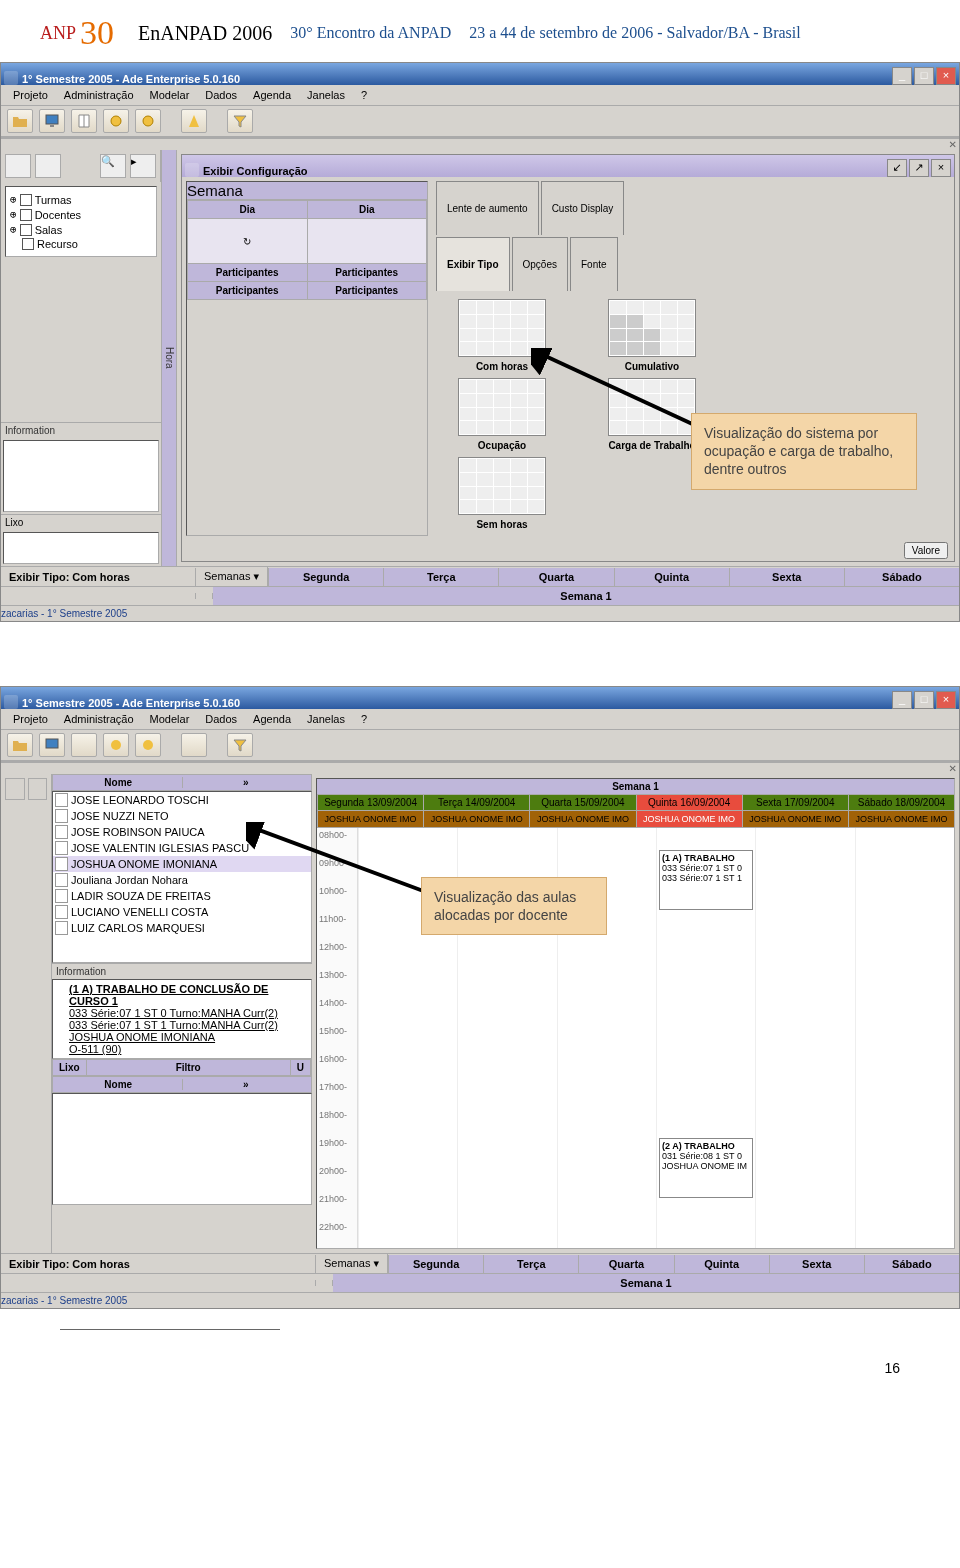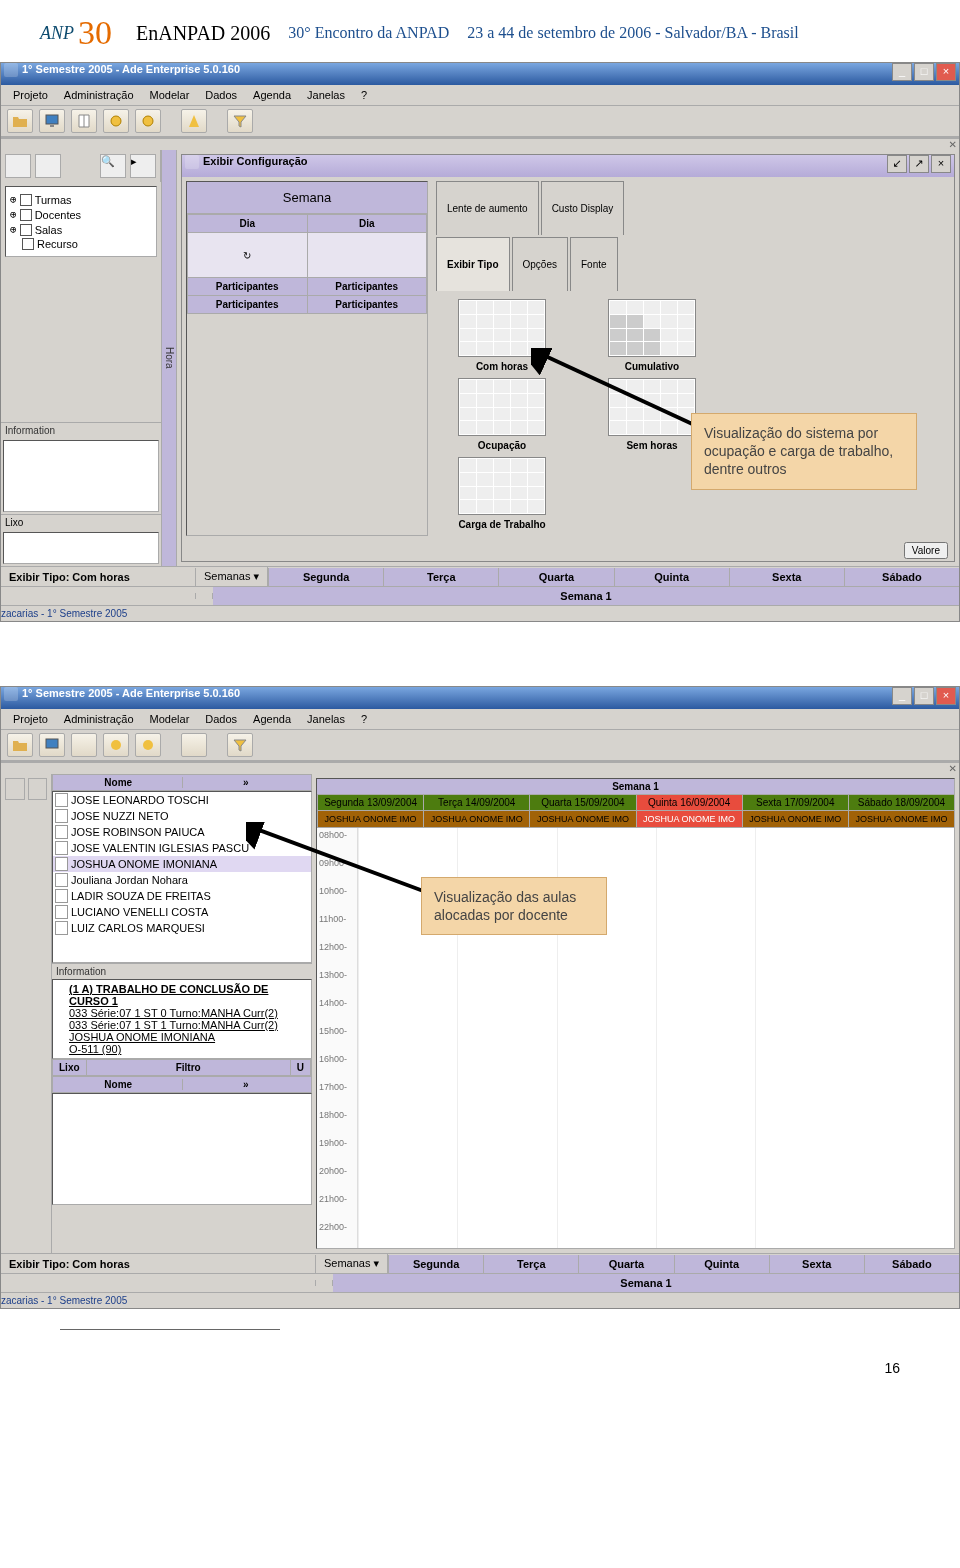--- a/index.html
+++ b/index.html
@@ -4,21 +4,21 @@
 <style>
 html,body{margin:0;padding:0;background:#fff;font-family:Arial,Helvetica,sans-serif;font-size:11px;color:#000}
 .page{width:960px;margin:0 auto;position:relative}
 .doc-header{padding:14px 40px 6px;display:flex;align-items:center;gap:18px}
 .doc-header .logo{display:flex;align-items:center;gap:4px}
 .doc-header .thirty{font-family:serif;font-size:34px;color:#e56b00}
 .doc-header .enanpad{font-family:serif;font-size:20px;margin-left:6px}
 .doc-header .encontro{font-family:serif;font-size:16px;color:#1d4f8e}
 .doc-header .dates{font-family:serif;font-size:16px;color:#1d4f8e}
 .app{margin:4px 0 0 0;border:1px solid #888;background:#d6d3ce}
-.titlebar{background:linear-gradient(#7aa7e0,#2c5aa0);color:#fff;display:flex;align-items:flex-start;height:22px;padding:0 3px}
+.titlebar{background:linear-gradient(#7aa7e0,#2c5aa0);color:#fff;display:flex;align-items:flex-end;height:22px;padding:0 3px}
 .titlebar .icon{width:14px;height:14px;background:#fff3;border-radius:2px;margin-right:4px}
 .titlebar .title{flex:1;font-weight:bold;font-size:11px}
 .titlebar .winbtns{display:flex;gap:2px}
 .titlebar .winbtns div{width:18px;height:16px;background:#d6d3ce;border:1px solid #888;text-align:center;line-height:14px;font-size:11px}
 .titlebar .winbtns .close{background:#e15b4f;color:#fff}
 .menubar{display:flex;gap:4px;padding:2px 6px;font-size:11px;background:#d6d3ce;border-bottom:1px solid #aaa}
 .menubar span{padding:2px 6px}
 .toolbar{display:flex;gap:6px;padding:3px 6px;background:#d6d3ce;border-bottom:1px solid #aaa}
 .toolbar .tb{width:24px;height:22px;border:1px solid #aaa;background:linear-gradient(#f6f2e8,#e1d9c8);border-radius:2px;display:flex;align-items:center;justify-content:center}
 .toolbar .sep{width:8px}
@@ -33,21 +33,21 @@
 .treepanel .chk{width:10px;height:10px;border:1px solid #555}
 .info-label{font-size:10px;color:#333;padding:2px 4px;border-top:1px solid #aaa}
 .hora-rail{width:14px;background:#bfb7da;border-left:1px solid #aaa;border-right:1px solid #aaa;writing-mode:vertical-rl;text-align:center;font-size:10px;color:#333;display:flex;align-items:center;justify-content:center}
 .lixo{padding:2px 4px;font-size:10px;border-top:1px solid #aaa}
 .center{flex:1;display:flex;flex-direction:column}
 .innerwin{margin:4px;border:1px solid #888;background:#d6d3ce}
 .innerwin .titlebar{background:linear-gradient(#cfc7e8,#b5abd8);color:#000;font-size:11px}
 .innerwin .titlebar .title{font-weight:bold;font-family:Tahoma,Arial}
 .innerbody{display:flex}
 .semgrid{width:240px;border:1px inset #aaa;margin:4px}
-.semgrid .hdr{background:#bfb7da;font-size:13px;text-align:center;padding:8px;border-bottom:1px solid #aaa}
+.semgrid .hdr{background:#bfb7da;font-size:15px;text-align:left;padding:0;border-bottom:1px solid #aaa}
 .semgrid table{width:100%;border-collapse:collapse;font-size:10px}
 .semgrid td,.semgrid th{border:1px solid #aaa;text-align:center;padding:3px;background:#bfb7da}
 .semgrid td{height:38px;background:#e8e4f0}
 .tabs-area{flex:1;padding:4px}
 .tabrow{display:flex;gap:2px;margin-bottom:2px}
 .tab{background:#d6d3ce;border:1px solid #888;padding:21px 10px;font-size:10px;border-bottom:none}
 .tab.active{background:#e6e3dd;font-weight:bold}
 .thumbgrid{display:grid;grid-template-columns:120px 120px;gap:6px 30px;padding:6px}
 .thumb{display:flex;flex-direction:column;align-items:center;gap:4px}
 .thumb .mini{width:84px;height:54px;border:1px solid #888;background:#fff;display:grid;grid-template-columns:repeat(5,1fr);grid-template-rows:repeat(4,1fr);gap:1px;padding:1px}
@@ -99,21 +99,21 @@
 .footer-pagenum{text-align:right;padding:30px 60px 20px;font-size:14px}
 .hr{border-top:1px solid #666;width:220px;margin:20px 0 0 60px}
 </style>
 </head>
 <body>
 
 <div class="page">
 
 <div class="doc-header">
   <div class="logo">
-    <span style="font-family:serif;font-size:18px;color:#0c4a6e;font-style:italic">ANP</span>
+    <span style="font-family:serif;font-size:18px;color:#b91c1c;">ANP</span>
     <span class="thirty">30</span>
   </div>
   <span class="enanpad">EnANPAD 2006</span>
   <span class="encontro">30° Encontro da ANPAD</span>
   <span class="dates">23 a 44 de setembro de 2006 - Salvador/BA - Brasil</span>
 </div>
 
 <div class="app" style="position:relative">
   <div class="titlebar">
     <div class="icon"></div>
@@ -337,20 +337,45 @@
                       <div></div>
                       <div></div>
                       <div></div>
                       <div></div>
                       <div></div>
                     </div>
                 <div class="cap">Ocupação</div>
               </div>
               <div class="thumb">
                 <div class="mini">
+                      <div></div>
+                      <div></div>
+                      <div></div>
+                      <div></div>
+                      <div></div>
+                      <div></div>
+                      <div></div>
+                      <div class="b"></div>
+                      <div></div>
+                      <div></div>
+                      <div></div>
+                      <div class="b"></div>
+                      <div class="b"></div>
+                      <div class="b"></div>
+                      <div></div>
+                      <div class="b"></div>
+                      <div class="b"></div>
+                      <div class="b"></div>
+                      <div class="b"></div>
+                      <div class="b"></div>
+                    </div>
+                <div class="cap">Carga de Trabalho</div>
+              </div>
+              <div class="thumb">
+                <div class="mini">
                       <div class="r"></div>
                       <div class="g"></div>
                       <div class="p"></div>
                       <div class="y"></div>
                       <div class="o"></div>
                       <div class="pk"></div>
                       <div class="r"></div>
                       <div class="g"></div>
                       <div class="g"></div>
                       <div class="o"></div>
@@ -359,45 +384,20 @@
                       <div class="r"></div>
                       <div></div>
                       <div class="g"></div>
                       <div></div>
                       <div></div>
                       <div></div>
                       <div></div>
                       <div></div>
                     </div>
                 <div class="cap">Sem horas</div>
-              </div>
-              <div class="thumb">
-                <div class="mini">
-                      <div></div>
-                      <div></div>
-                      <div></div>
-                      <div></div>
-                      <div></div>
-                      <div></div>
-                      <div></div>
-                      <div class="b"></div>
-                      <div></div>
-                      <div></div>
-                      <div></div>
-                      <div class="b"></div>
-                      <div class="b"></div>
-                      <div class="b"></div>
-                      <div></div>
-                      <div class="b"></div>
-                      <div class="b"></div>
-                      <div class="b"></div>
-                      <div class="b"></div>
-                      <div class="b"></div>
-                    </div>
-                <div class="cap">Carga de Trabalho</div>
               </div>
             </div>
           </div>
         </div>
         <div style="text-align:right;padding:2px 6px"><button style="font-size:10px">Valore</button></div>
       </div>
       <div style="flex:1"></div>
     </div>
   </div>
 
@@ -593,20 +593,32 @@
                 <div>18h00-</div>
                 <div>19h00-</div>
                 <div>20h00-</div>
                 <div>21h00-</div>
                 <div>22h00-</div>
               </div>
           <div class="grid">
             <div class="col"></div>
                 <div class="col"></div>
                 <div class="col"></div>
+            <div class="col">
+              <div class="event" style="top:22px;height:54px">
+                <div class="et">(1 A) TRABALHO</div>
+                <div>033 Série:07 1 ST 0</div>
+                <div>033 Série:07 1 ST 1</div>
+              </div>
+              <div class="event" style="top:310px;height:54px">
+                <div class="et">(2 A) TRABALHO</div>
+                <div>031 Série:08 1 ST 0</div>
+                <div>JOSHUA ONOME IM</div>
+              </div>
+            </div>
             <div class="col"></div>
                 <div class="col"></div>
           </div>
         </div>
       </div>
     </div>
   </div>
 
   <svg class="arrow-svg" style="left:245px;top:135px" width="190" height="80">
     <defs>

